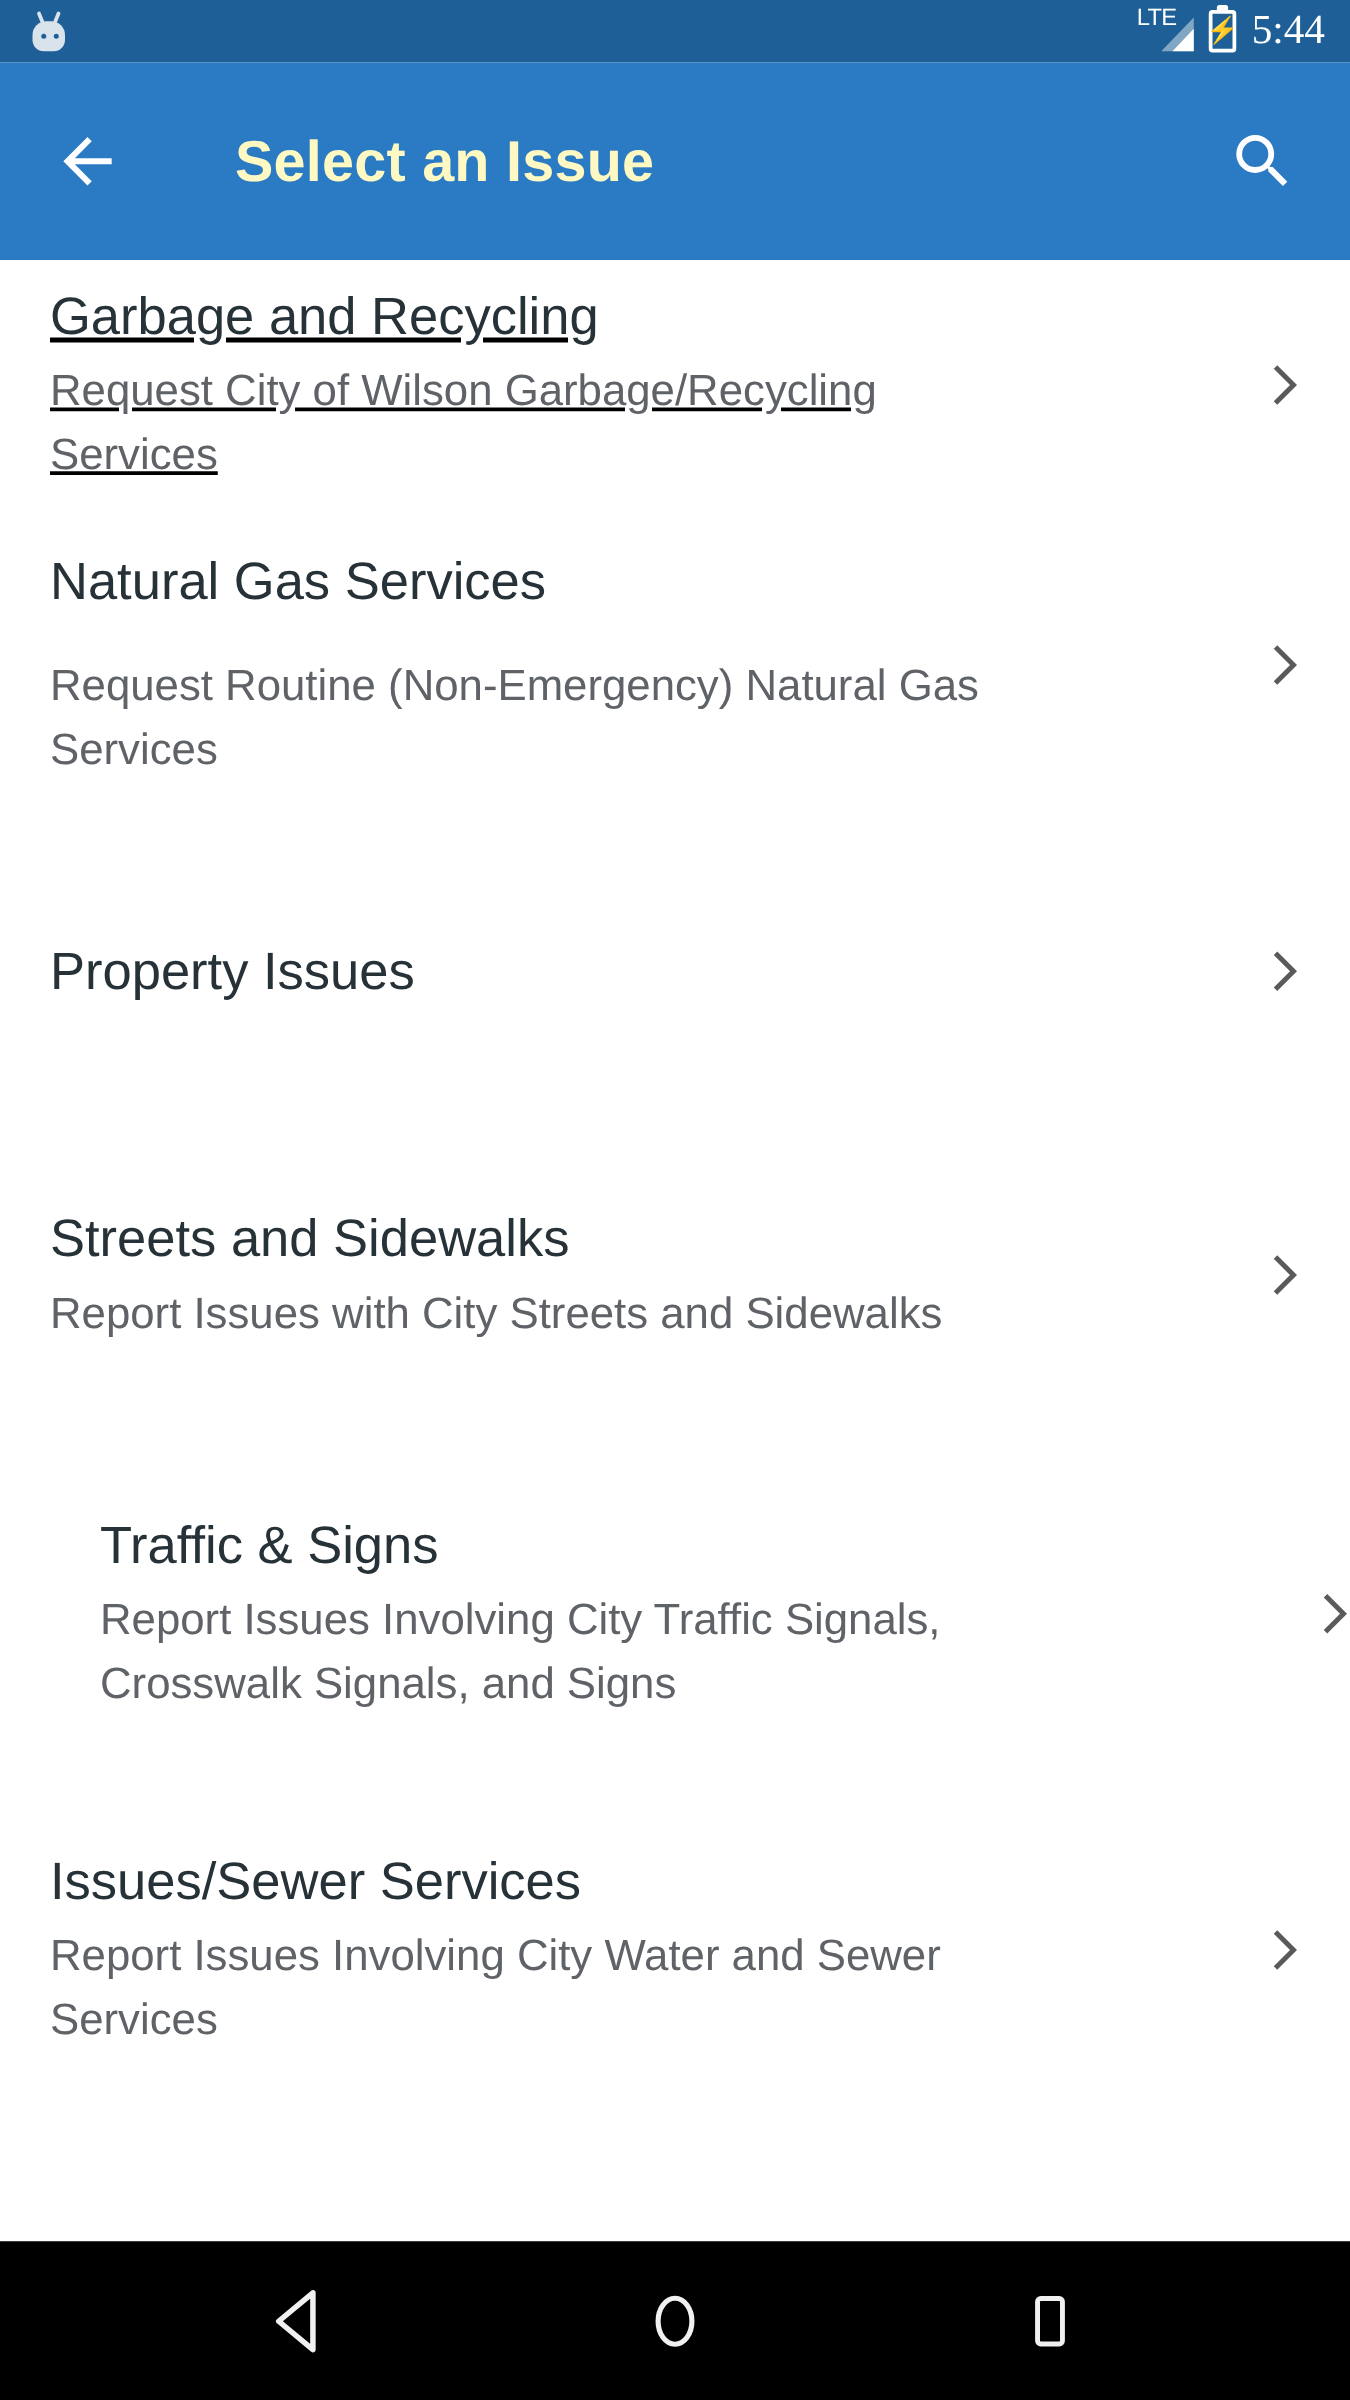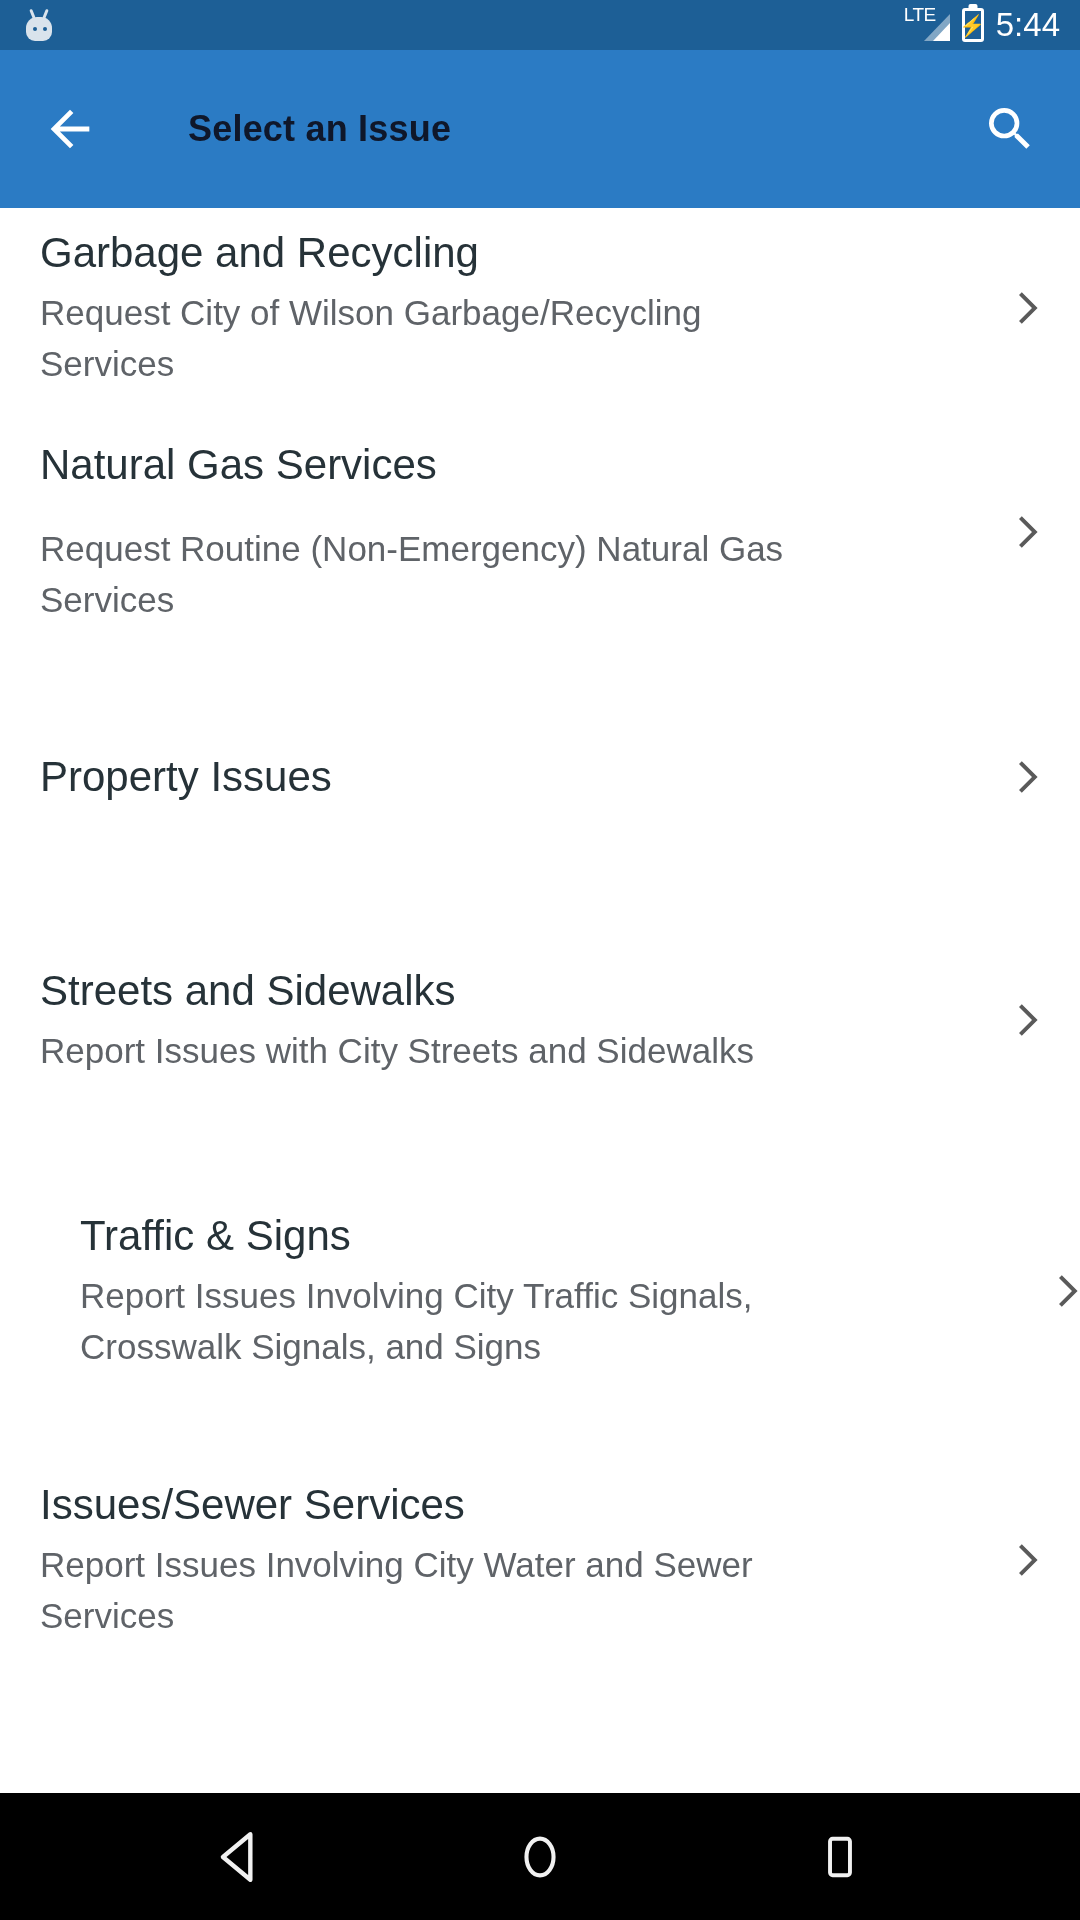--- a/index.html
+++ b/index.html
@@ -61,21 +61,21 @@
   .battery .nub{
     position:absolute; left:50%; top:-7px; transform:translateX(-50%);
     width:9px; height:5px; background:#ffffff; border-radius:2px 2px 0 0;
   }
   .battery .bolt{
     position:absolute; left:50%; top:50%; transform:translate(-50%,-50%);
     font-size:21px; line-height:21px; color:#ffffff; font-weight:700;
   }
   #clock{
     font-size:33px; color:#ffffff; font-weight:400; letter-spacing:0px;
-    line-height:33px; padding-bottom:2px;
+    line-height:33px; padding-bottom:2px;font-family:Liberation Serif, serif;
   }
 
   
   #app-bar{
     position:absolute; left:0; top:50px; width:1080px; height:158px;
     background:#2b7bc4;
     display:flex; align-items:center;
   }
   #app-bar::after{
     content:""; position:absolute; left:0; top:158px; width:1080px; height:11px;
@@ -84,21 +84,21 @@
   #back-button{
     position:absolute; left:38px; top:50%; transform:translateY(-50%);
     width:64px; height:64px; display:flex; align-items:center; justify-content:center;
   }
   #search-button{
     position:absolute; right:38px; top:50%; transform:translateY(-50%);
     width:64px; height:64px; display:flex; align-items:center; justify-content:center;
   }
   #app-title{
     position:absolute; left:188px; top:50%; transform:translateY(-50%);
-    font-size:36px; font-weight:700; color:#0f172a; letter-spacing:0.2px;
+    font-size:46px; font-weight:700; color:#fef9c3; letter-spacing:0.2px;
     white-space:nowrap;
   }
 
   
   #issue-list{
     position:absolute; left:0; top:208px; width:1080px; height:1585px;
     background:#ffffff; overflow:hidden;
   }
   .issue-row{
     position:relative; width:1080px;
@@ -174,21 +174,21 @@
     <div id="app-title">Select an Issue</div>
     <div id="search-button">
       <svg width="56" height="56" viewBox="0 0 24 24">
         <path d="M15.5 14h-.79l-.28-.27A6.47 6.47 0 0 0 16 9.5 6.5 6.5 0 1 0 9.5 16c1.61 0 3.09-.59 4.23-1.57l.27.28v.79l5 4.99L20.49 19l-4.99-5zm-6 0A4.5 4.5 0 1 1 14 9.5 4.49 4.49 0 0 1 9.5 14z" fill="#ffffff"></path>
       </svg>
     </div>
   </div>
 
   <div id="issue-list">
 
-    <div class="issue-row" style="height:200px;">
+    <div class="issue-row" style="height:200px;text-decoration:underline;">
       <div class="issue-title">Garbage and Recycling</div>
       <div class="issue-subtitle">Request City of Wilson Garbage/Recycling Services</div>
       <span class="chevron">
         <svg width="48" height="48" viewBox="0 0 24 24">
             <path d="M9 5.5L10.4 4.1 18.3 12l-7.9 7.9L9 18.5 15.5 12z" fill="#5a5a5a"></path>
           </svg>
       </span>
     </div>
 
     <div class="issue-row" style="height:248px;gap:24px;">

